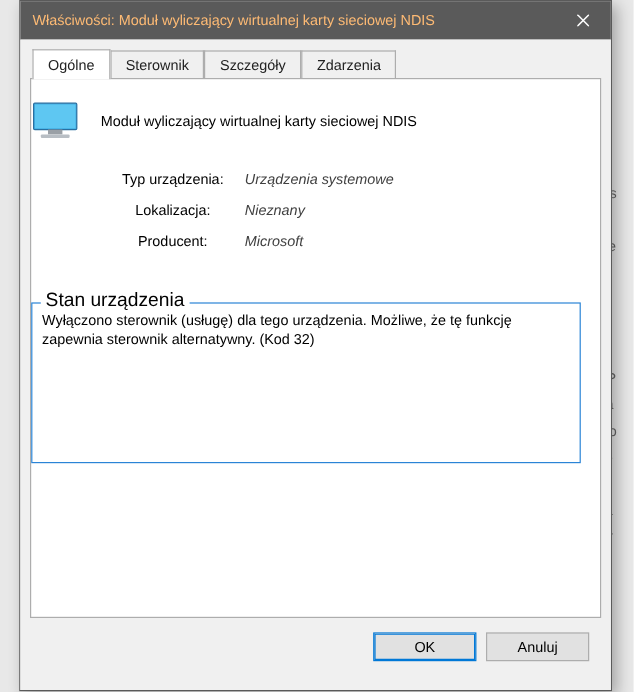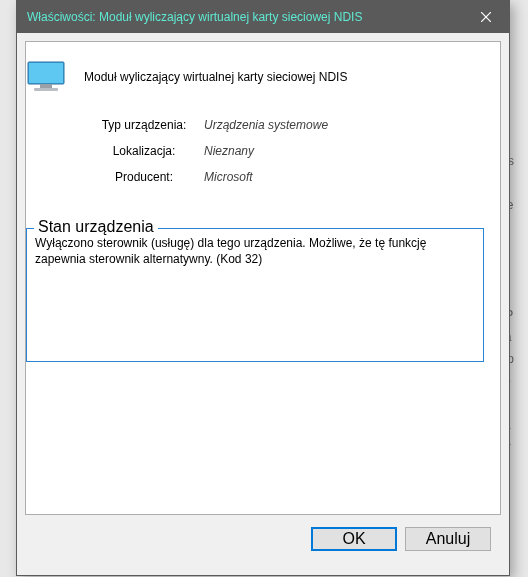--- a/index.html
+++ b/index.html
@@ -25,21 +25,21 @@
     left: 16px; top: 0;
     width: 494px; height: 576px;
     background: #fff;
     border: 1px solid #5a5a5a;
     box-shadow: 4px 4px 12px rgba(0,0,0,0.3);
     display: flex; flex-direction: column;
   }
   .titlebar {
     height: 32px;
     background: #5a5a5a;
-    color: #5eead4;
+    color: #fdba74;
     display: flex; align-items: center;
     padding: 0 0 0 10px;
     font-size: 12px;
   }
   .titlebar .title { flex: 1; white-space: nowrap; overflow: hidden; text-overflow: ellipsis; }
   .titlebar .close {
     width: 46px; height: 32px;
     display: flex; align-items: center; justify-content: center;
     cursor: pointer;
   }
@@ -136,21 +136,21 @@
     justify-content: flex-end;
     gap: 8px;
     padding-right: 10px;
     background: #f0f0f0;
   }
   .btn {
     min-width: 86px;
     height: 24px;
     border: 1px solid #adadad;
     background: #e1e1e1;
-    font-size: 16px;
+    font-size: 12px;
     font-family: inherit;
     cursor: pointer;
     padding: 0 16px;
   }
   .btn.default {
     border: 1px solid #0078d7;
     box-shadow: inset 0 0 0 1px #0078d7;
   }
 </style>
 </head>
@@ -180,20 +180,26 @@
     <div class="close">
       <svg width="10" height="10" viewBox="0 0 10 10">
         <line x1="0" y1="0" x2="10" y2="10" stroke="#fff" stroke-width="1.2"></line>
         <line x1="10" y1="0" x2="0" y2="10" stroke="#fff" stroke-width="1.2"></line>
       </svg>
     </div>
   </div>
 
   <div class="client">
 
+    <div class="tabstrip">
+      <div class="tab active">Ogólne</div>
+      <div class="tab">Sterownik</div>
+      <div class="tab">Szczegóły</div>
+      <div class="tab">Zdarzenia</div>
+    </div>
 
     <div class="tabpanel">
 
       <div class="device-header">
         <svg class="device-icon" viewBox="0 0 42 34">
           <rect x="2" y="2" width="36" height="22" rx="1" fill="#3ba9e0" stroke="#2a6fa0" stroke-width="1"></rect>
           <rect x="3" y="3" width="34" height="20" fill="#5ec7f2"></rect>
           <rect x="14" y="24" width="12" height="4" fill="#9aa0a6"></rect>
           <rect x="8" y="28" width="24" height="3" rx="1" fill="#b8bec4"></rect>
         </svg>

